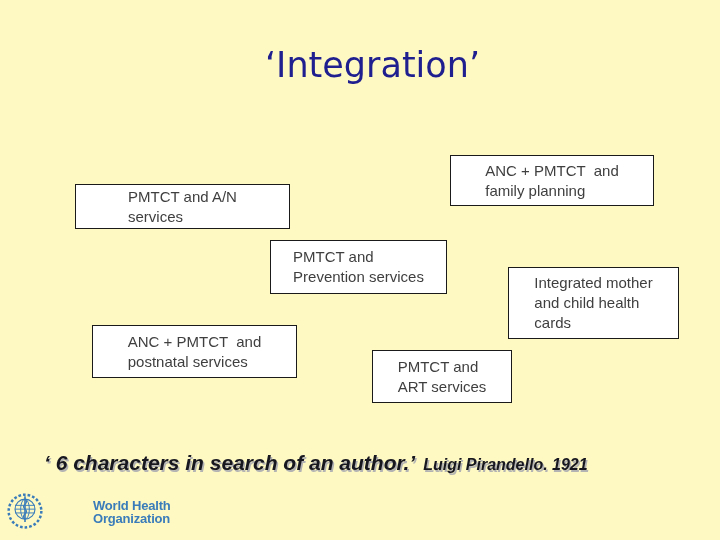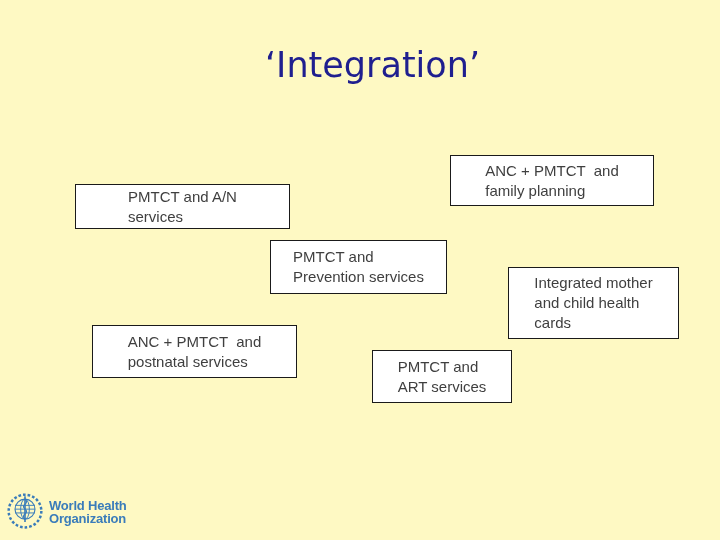--- a/index.html
+++ b/index.html
@@ -84,20 +84,21 @@
     align-items: center;
     gap: 5px;
   }
   .who-text {
     font-weight: bold;
     font-size: 13px;
     line-height: 13.5px;
     letter-spacing: -0.2px;
     color: var(--who-blue, #3a7cba);
     white-space: pre-line;
+    margin-left: 44px;
   }
 </style>
 </head>
 <body>
 
 <div class="slide">
 
   <h1 class="title">‘Integration’</h1>
 
   <div class="box box1">PMTCT and A/N
@@ -107,20 +108,21 @@
   <div class="box box3">PMTCT and
 Prevention services</div>
   <div class="box box4">Integrated mother
 and child health
 cards</div>
   <div class="box box5">ANC + PMTCT  and
 postnatal services</div>
   <div class="box box6">PMTCT and
 ART services</div>
 
+  <p class="quote"><span class="quote-main">‘ 6 characters in search of an author.’</span><span class="quote-attrib">Luigi Pirandello. 1921</span></p>
 
 
   <div class="who-logo">
     <svg width="38" height="38" viewBox="0 0 40 40">
       <g fill="none" stroke="#3a7cba">
         <circle cx="20" cy="19" r="17.2" stroke-width="2.6" stroke-dasharray="2.8 2.1"></circle>
         <circle cx="20" cy="17" r="10.5" stroke-width="1.2"></circle>
         <line x1="9.5" y1="13" x2="30.5" y2="13" stroke-width="1"></line>
         <line x1="9.5" y1="17" x2="30.5" y2="17" stroke-width="1"></line>
         <line x1="9.8" y1="21" x2="30.2" y2="21" stroke-width="1"></line>

